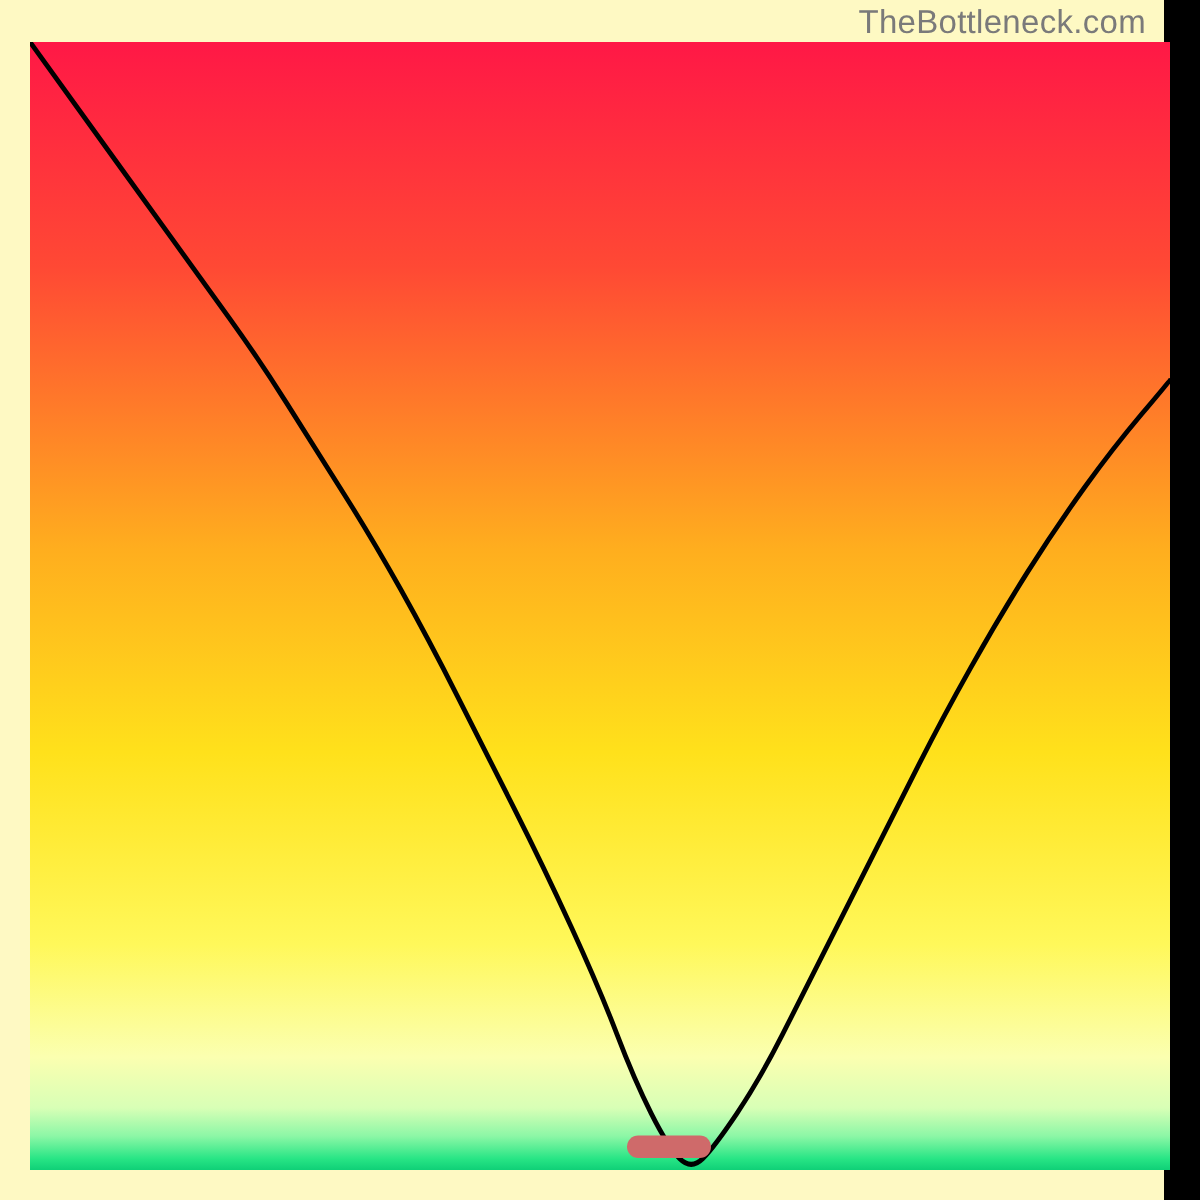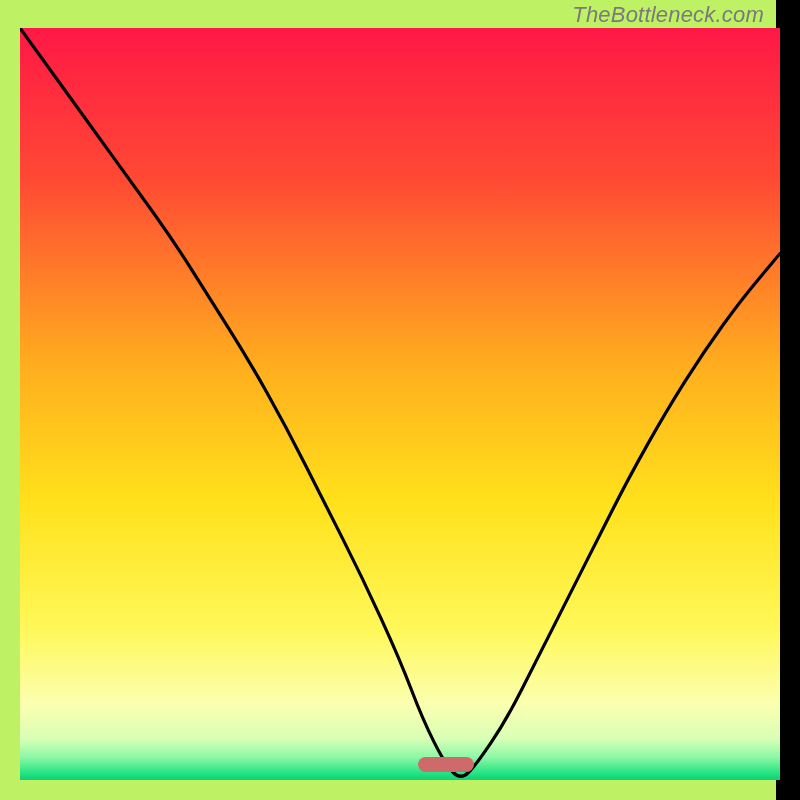--- a/index.html
+++ b/index.html
@@ -7,22 +7,21 @@
     padding: 0;
     width: 800px;
     height: 800px;
     background: #000;
     overflow: hidden;
   }
   .outer {
     position: relative;
     width: 776px;
     height: 800px;
-    background: #bef264;
-    font-style: italic;
+    background: #fef9c3;
   }
   .watermark {
     position: absolute;
     top: 2px;
     right: 12px;
     font-family: Arial, Helvetica, sans-serif;
     font-size: 22px;
     color: #7a7a7a;
     letter-spacing: 0.2px;
   }

